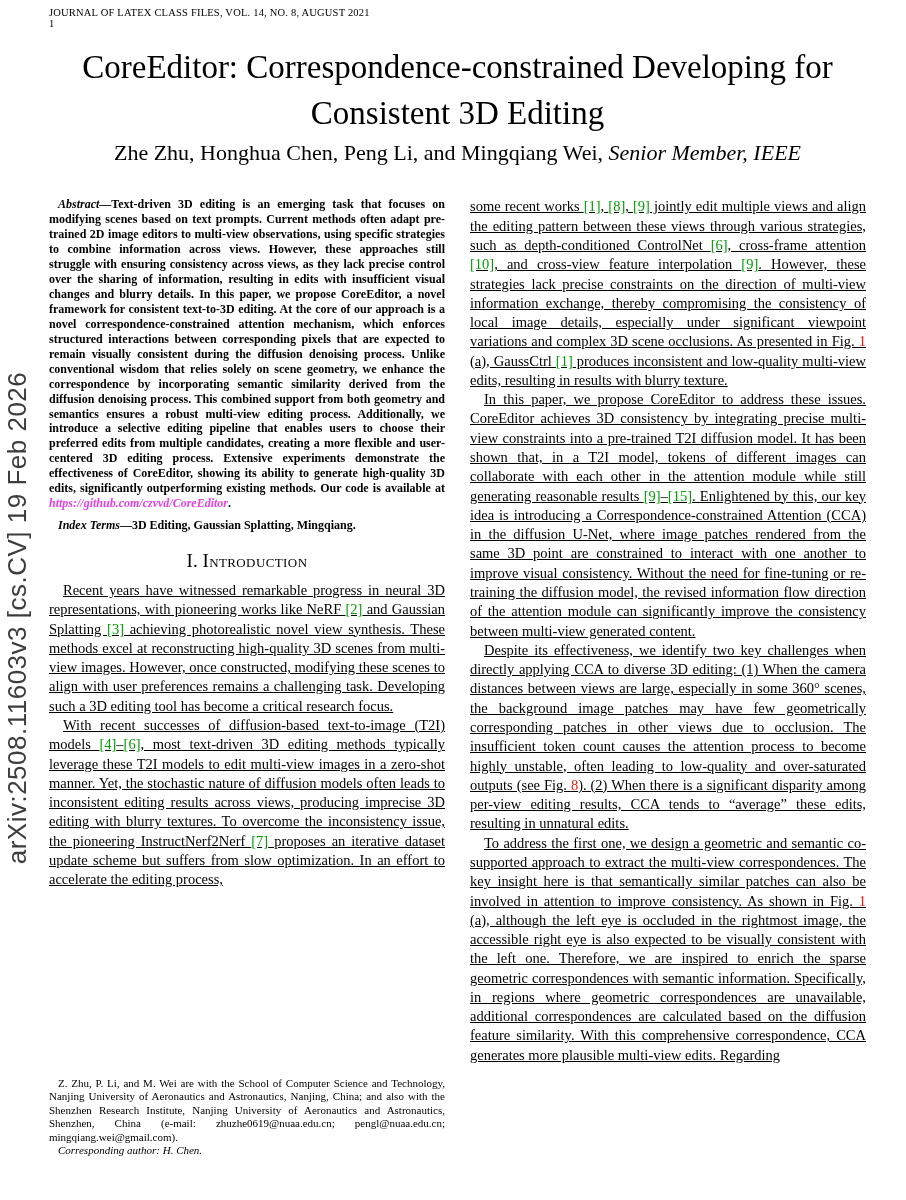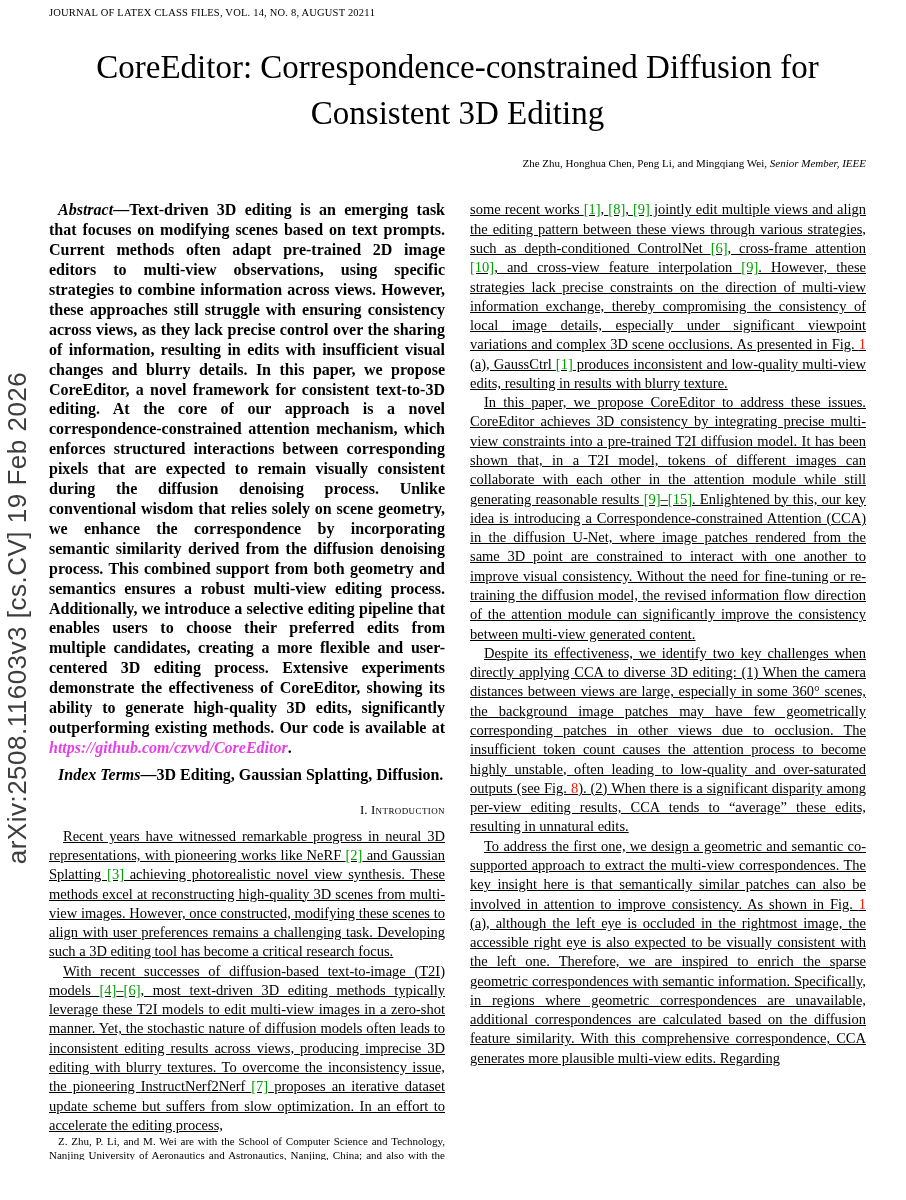--- a/index.html
+++ b/index.html
@@ -8,54 +8,54 @@
     font-family: "Liberation Serif", serif;
     color: #000;
     position: relative;
     overflow: hidden;
   }
   .page { position: absolute; inset: 0; }
 
   
   .running-header {
     position: absolute; top: 7px; left: 49px; width: 817px;
-    display: flex; justify-content: flex-start;
-    font-size: 10.5px; letter-spacing: 0.2px;
+    display: flex; justify-content: center;
+    font-size: 10.5px; letter-spacing: 0.2px; flex-direction: column;
   }
 
   
   .arxiv-stamp {
     position: absolute; top: 908px; left: 2px; width: 580px;
     transform: rotate(-90deg); transform-origin: 0 0;
     font-family: "Liberation Sans", sans-serif;
     font-size: 26px; color: #3d3d3d; white-space: nowrap;
     letter-spacing: 0.5px; text-align: center;
   }
 
   .content { position: absolute; top: 44px; left: 49px; width: 817px; }
 
   h1.title {
     font-size: 33px; font-weight: 400; text-align: center;
     line-height: 1.4; max-width: 790px; margin: 0 auto;
   }
-  .authors { text-align: right; font-size: 11px; margin-top: 21px; }
+  .authors { text-align: center; font-size: 22px; margin-top: 4px; }
 
   .columns { display: flex; gap: 25px; margin-top: 31px; height: 960px; overflow: hidden; }
   .col { width: 396px; }
   .col.left { display: flex; flex-direction: column; }
 
   .abstract, .index-terms {
-    font-weight: 700; font-size: 16px; line-height: 1.245;
+    font-weight: 700; font-size: 12px; line-height: 1.245;
     text-align: justify; text-indent: 9px;
     hyphens: auto; -webkit-hyphens: auto;
   }
   .index-terms { margin-top: 7px; }
 
   h2.section {
-    text-align: right; font-weight: 400; font-size: 13px;
+    text-align: center; font-weight: 400; font-size: 19px;
     margin: 17px 0 9px 0;
   }
   .sc { font-variant: small-caps; letter-spacing: 0.4px; }
 
   .body-p {
     font-size: 14.5px; line-height: 1.33; text-align: justify;
     hyphens: auto; text-decoration: underline; -webkit-hyphens: auto;
   }
   .indent { text-indent: 14px; }
 
@@ -80,37 +80,38 @@
 
   <div class="running-header">
     <span>JOURNAL OF LATEX CLASS FILES, VOL. 14, NO. 8, AUGUST 2021</span>
     <span>1</span>
   </div>
 
   <div class="arxiv-stamp">arXiv:2508.11603v3  [cs.CV]  19 Feb 2026</div>
 
   <div class="content">
 
-    <h1 class="title">CoreEditor: Correspondence-constrained Diffusion for Consistent 3D Editing</h1>
+    <h1 class="title">CoreEditor: Correspondence-constrained Developing for Consistent 3D Editing</h1>
 
     <div class="authors"><span>Zhe Zhu, Honghua Chen, Peng Li, and Mingqiang Wei, </span><span class="seg-i">Senior Member, IEEE</span></div>
 
     <div class="columns">
 
       <section class="col left">
         <p class="abstract"><span class="seg-bi">Abstract</span><span>—Text-driven 3D editing is an emerging task that focuses on modifying scenes based on text prompts. Current methods often adapt pre-trained 2D image editors to multi-view observations, using specific strategies to combine information across views. However, these approaches still struggle with ensuring consistency across views, as they lack precise control over the sharing of information, resulting in edits with insufficient visual changes and blurry details. In this paper, we propose CoreEditor, a novel framework for consistent text-to-3D editing. At the core of our approach is a novel correspondence-constrained attention mechanism, which enforces structured interactions between corresponding pixels that are expected to remain visually consistent during the diffusion denoising process. Unlike conventional wisdom that relies solely on scene geometry, we enhance the correspondence by incorporating semantic similarity derived from the diffusion denoising process. This combined support from both geometry and semantics ensures a robust multi-view editing process. Additionally, we introduce a selective editing pipeline that enables users to choose their preferred edits from multiple candidates, creating a more flexible and user-centered 3D editing process. Extensive experiments demonstrate the effectiveness of CoreEditor, showing its ability to generate high-quality 3D edits, significantly outperforming existing methods. Our code is available at </span><span class="seg-url">https://github.com/czvvd/CoreEditor</span><span>.</span></p>
-        <p class="index-terms"><span class="seg-bi">Index Terms</span><span>—3D Editing, Gaussian Splatting, Diffusion.</span></p>
+        <p class="index-terms"><span class="seg-bi">Index Terms</span><span>—3D Editing, Gaussian Splatting, Mingqiang.</span></p>
 
         <h2 class="section"><span>I.</span> <span class="sc">Introduction</span></h2>
 
         <p class="body-p indent"><span>Recent years have witnessed remarkable progress in neural 3D representations, with pioneering works like NeRF </span><span class="seg-cite">[2]</span><span> and Gaussian Splatting </span><span class="seg-cite">[3]</span><span> achieving photorealistic novel view synthesis. These methods excel at reconstructing high-quality 3D scenes from multi-view images. However, once constructed, modifying these scenes to align with user preferences remains a challenging task. Developing such a 3D editing tool has become a critical research focus.</span></p>
         <p class="body-p indent"><span>With recent successes of diffusion-based text-to-image (T2I) models </span><span class="seg-cite">[4]</span><span>–</span><span class="seg-cite">[6]</span><span>, most text-driven 3D editing methods typically leverage these T2I models to edit multi-view images in a zero-shot manner. Yet, the stochastic nature of diffusion models often leads to inconsistent editing results across views, producing imprecise 3D editing with blurry textures. To overcome the inconsistency issue, the pioneering InstructNerf2Nerf </span><span class="seg-cite">[7]</span><span> proposes an iterative dataset update scheme but suffers from slow optimization. In an effort to accelerate the editing process,</span></p>
 
         <div class="footnote">
           <p>Z. Zhu, P. Li, and M. Wei are with the School of Computer Science and Technology, Nanjing University of Aeronautics and Astronautics, Nanjing, China; and also with the Shenzhen Research Institute, Nanjing University of Aeronautics and Astronautics, Shenzhen, China (e-mail: zhuzhe0619@nuaa.edu.cn; pengl@nuaa.edu.cn; mingqiang.wei@gmail.com).</p>
+          <p class="italic-note">Corresponding author: H. Chen.</p>
         </div>
       </section>
 
       <section class="col right">
         <p class="body-p"><span>some recent works </span><span class="seg-cite">[1]</span><span>, </span><span class="seg-cite">[8]</span><span>, </span><span class="seg-cite">[9]</span><span> jointly edit multiple views and align the editing pattern between these views through various strategies, such as depth-conditioned ControlNet </span><span class="seg-cite">[6]</span><span>, cross-frame attention </span><span class="seg-cite">[10]</span><span>, and cross-view feature interpolation </span><span class="seg-cite">[9]</span><span>. However, these strategies lack precise constraints on the direction of multi-view information exchange, thereby compromising the consistency of local image details, especially under significant viewpoint variations and complex 3D scene occlusions. As presented in Fig. </span><span class="seg-fig">1</span><span> (a), GaussCtrl </span><span class="seg-cite">[1]</span><span> produces inconsistent and low-quality multi-view edits, resulting in results with blurry texture.</span></p>
         <p class="body-p indent"><span>In this paper, we propose CoreEditor to address these issues. CoreEditor achieves 3D consistency by integrating precise multi-view constraints into a pre-trained T2I diffusion model. It has been shown that, in a T2I model, tokens of different images can collaborate with each other in the attention module while still generating reasonable results </span><span class="seg-cite">[9]</span><span>–</span><span class="seg-cite">[15]</span><span>. Enlightened by this, our key idea is introducing a Correspondence-constrained Attention (CCA) in the diffusion U-Net, where image patches rendered from the same 3D point are constrained to interact with one another to improve visual consistency. Without the need for fine-tuning or re-training the diffusion model, the revised information flow direction of the attention module can significantly improve the consistency between multi-view generated content.</span></p>
         <p class="body-p indent"><span>Despite its effectiveness, we identify two key challenges when directly applying CCA to diverse 3D editing: (1) When the camera distances between views are large, especially in some 360° scenes, the background image patches may have few geometrically corresponding patches in other views due to occlusion. The insufficient token count causes the attention process to become highly unstable, often leading to low-quality and over-saturated outputs (see Fig. </span><span class="seg-fig">8</span><span>). (2) When there is a significant disparity among per-view editing results, CCA tends to “average” these edits, resulting in unnatural edits.</span></p>
         <p class="body-p indent"><span>To address the first one, we design a geometric and semantic co-supported approach to extract the multi-view correspondences. The key insight here is that semantically similar patches can also be involved in attention to improve consistency. As shown in Fig. </span><span class="seg-fig">1</span><span> (a), although the left eye is occluded in the rightmost image, the accessible right eye is also expected to be visually consistent with the left one. Therefore, we are inspired to enrich the sparse geometric correspondences with semantic information. Specifically, in regions where geometric correspondences are unavailable, additional correspondences are calculated based on the diffusion feature similarity. With this comprehensive correspondence, CCA generates more plausible multi-view edits. Regarding</span></p>
       </section>
 

